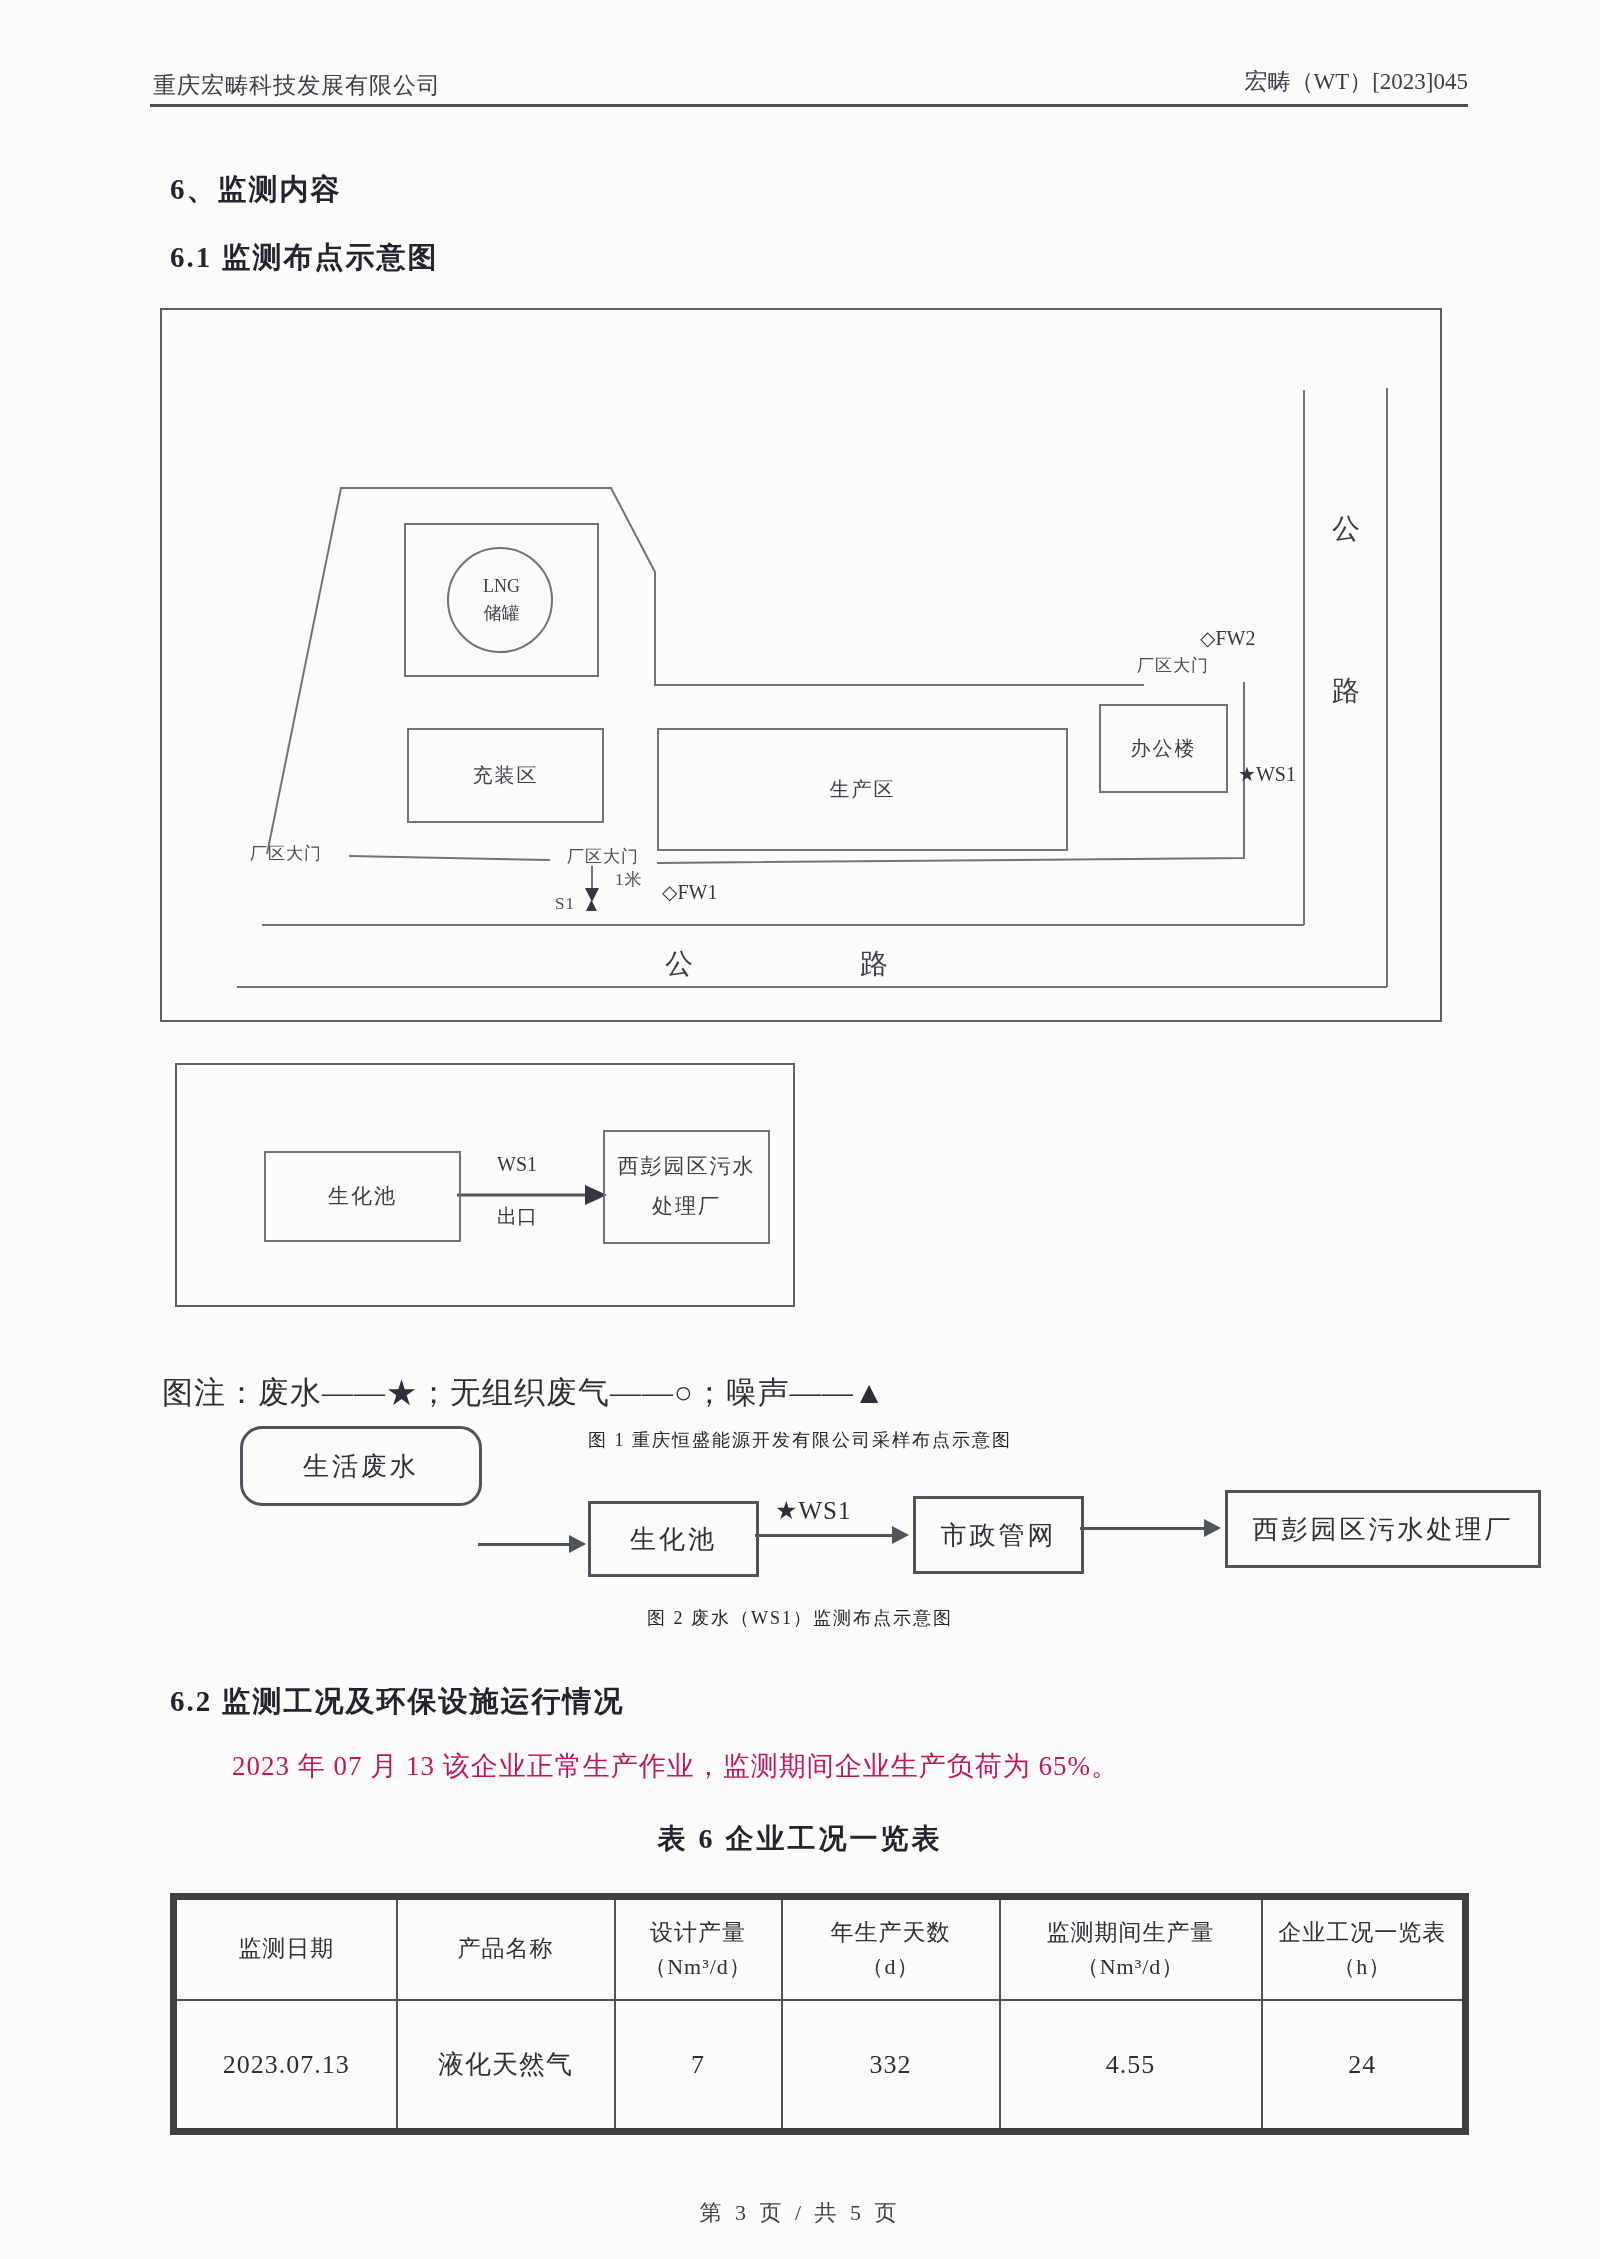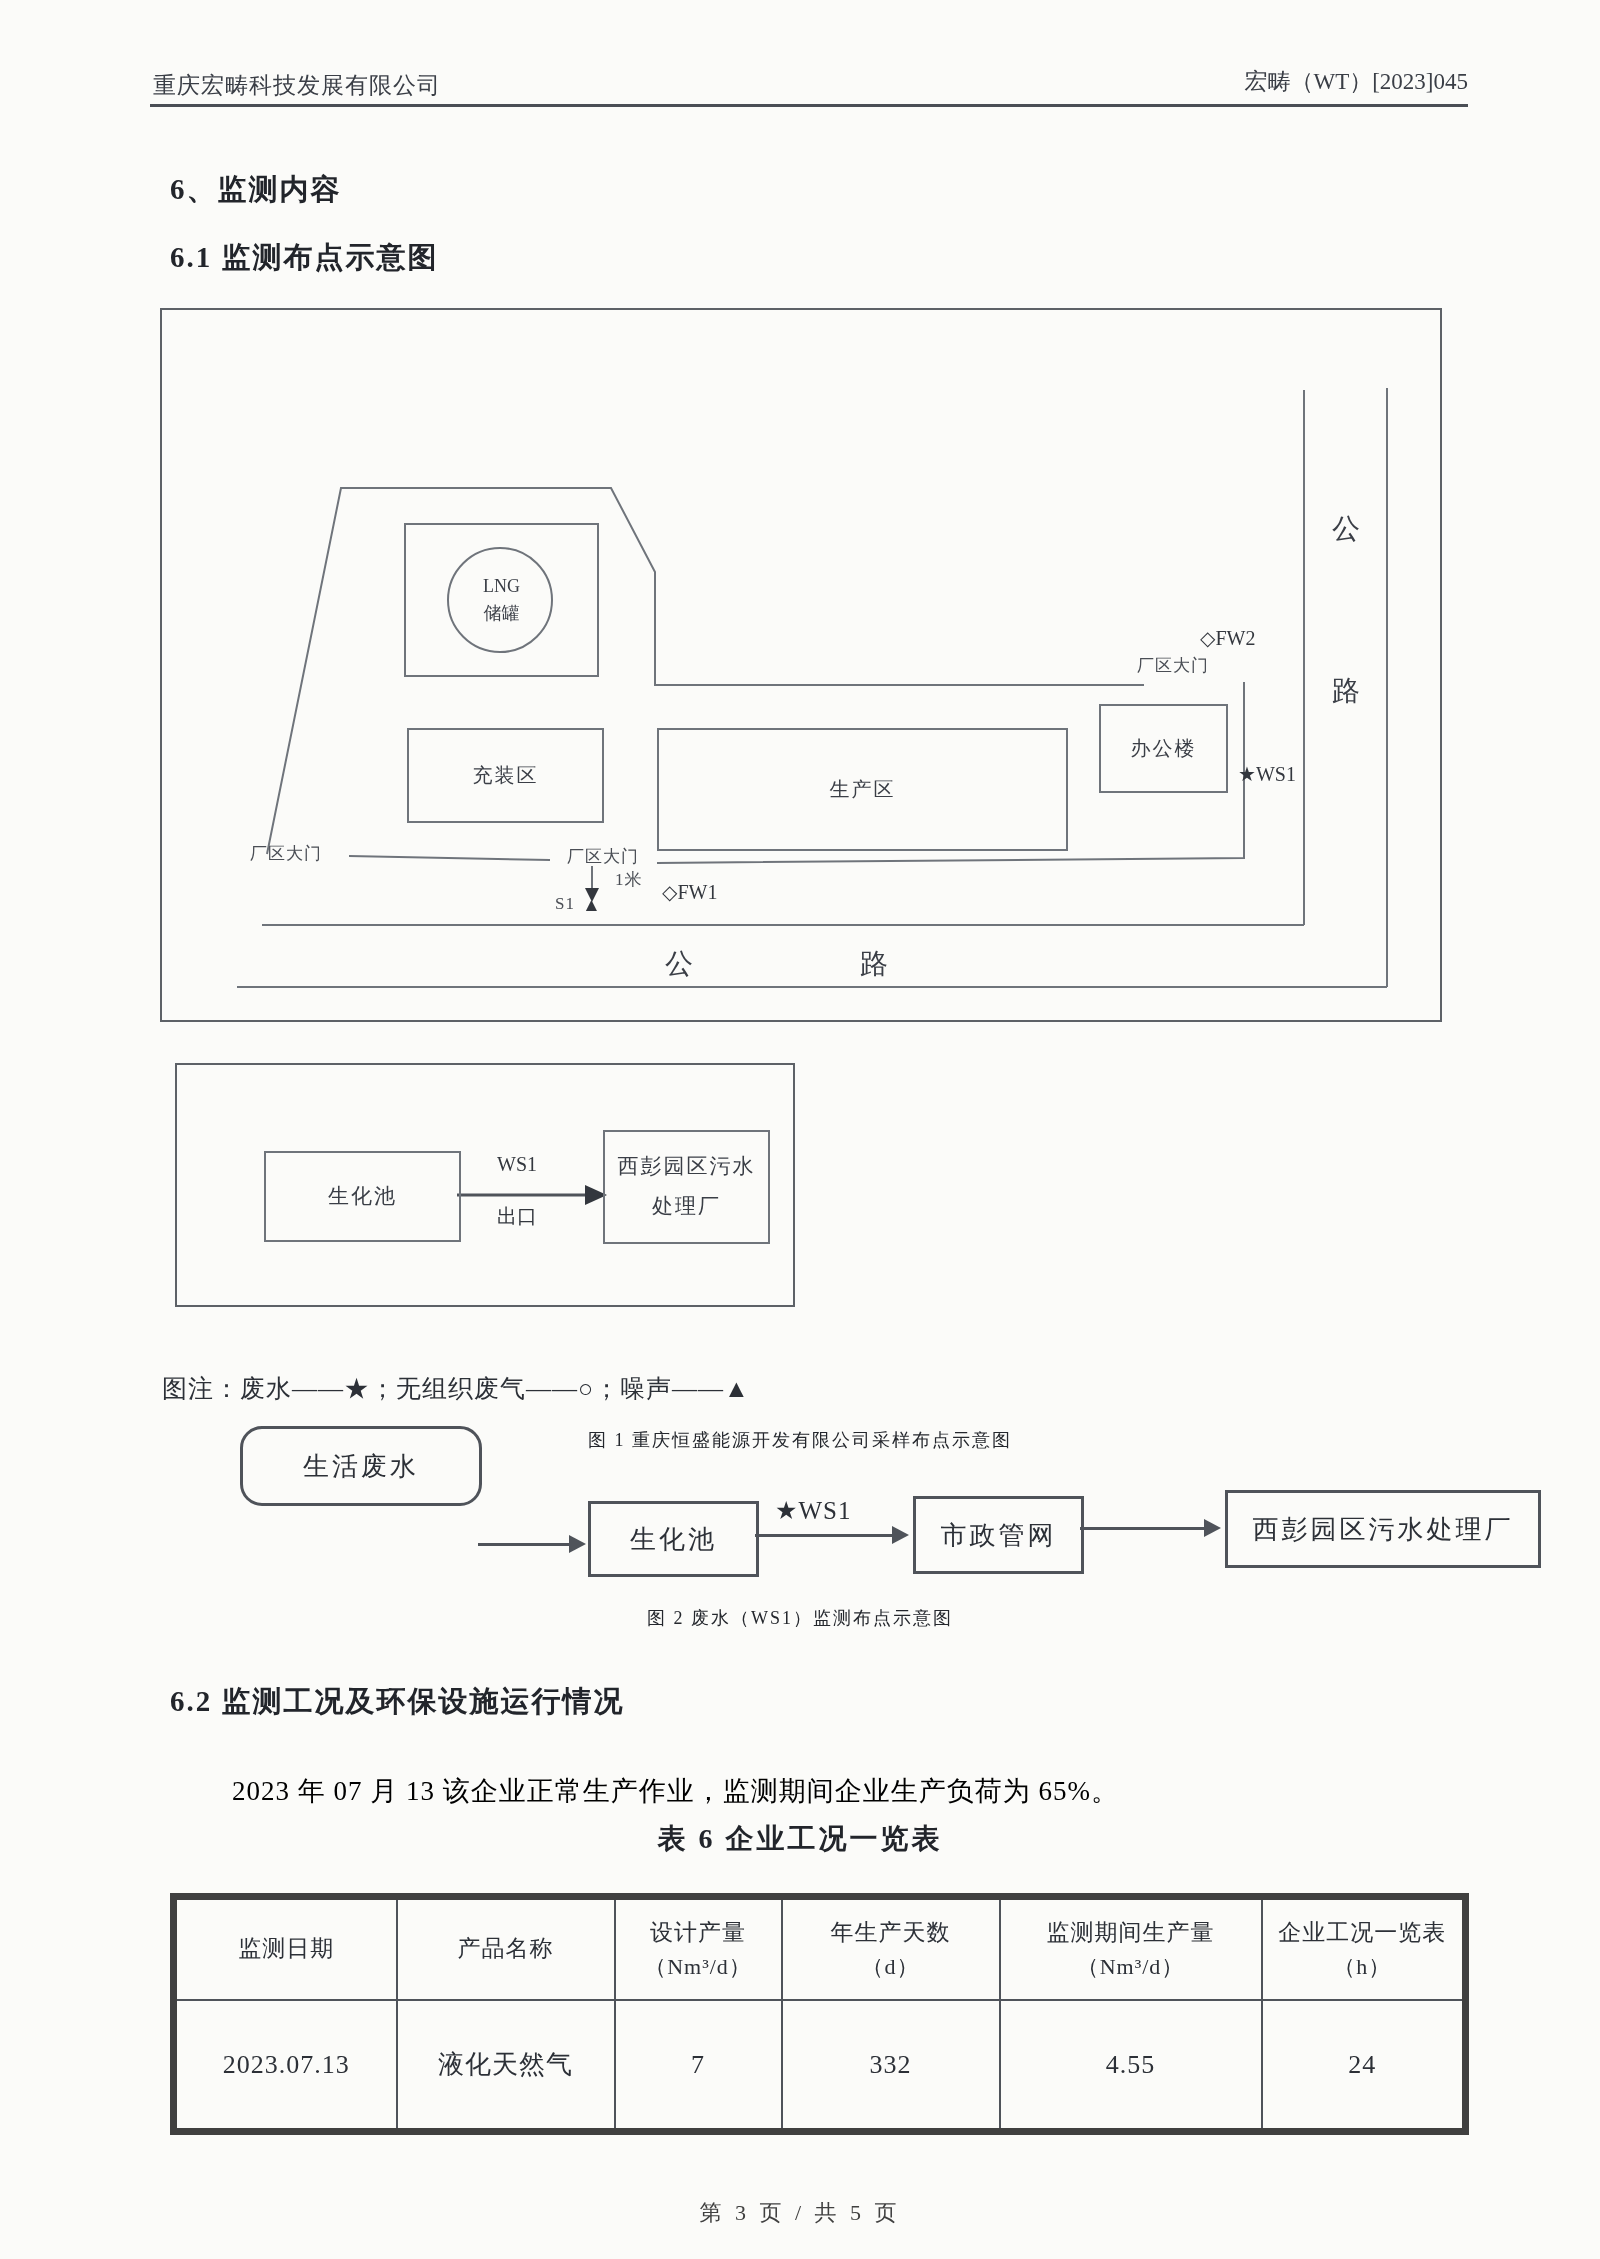--- a/index.html
+++ b/index.html
@@ -25,31 +25,31 @@
   .plan-box{position:absolute;border:2px solid #6f747b;display:flex;align-items:center;justify-content:center;text-align:center;font-size:20px;color:#3a3e46;letter-spacing:2px;}
   .plan-label{position:absolute;font-size:17px;color:#4a4e55;letter-spacing:1px;white-space:nowrap;}
   .marker{position:absolute;font-size:20px;color:#33373e;white-space:nowrap;}
   .road-char{position:absolute;font-size:28px;color:#3a3e46;width:44px;text-align:center;}
   .lng-text{position:absolute;display:flex;flex-direction:column;align-items:center;justify-content:center;font-size:18px;color:#3a3e46;line-height:1.5;}
   
   .figws{left:175px;top:1063px;width:616px;height:240px;border:2px solid #5d6167;}
   .figws .node{position:absolute;border:2px solid #6f747b;display:flex;flex-direction:column;align-items:center;justify-content:center;text-align:center;font-size:21px;color:#3a3e46;letter-spacing:2px;line-height:1.9;}
   .figws .flow-label{position:absolute;font-size:20px;color:#33373e;width:80px;text-align:center;}
   
-  .legend-line{left:162px;top:1372px;font-size:25px;color:#2c3037;letter-spacing:1px;}
+  .legend-line{left:162px;top:1372px;font-size:31px;color:#2c3037;letter-spacing:1px;}
   .fig-caption{left:0;width:1600px;text-align:center;font-size:18px;color:#24272d;letter-spacing:2px;}
   .cap1{top:1428px;}
   .cap2{top:1606px;}
   
   .flow-node{position:absolute;border:3px solid #4f535a;display:flex;align-items:center;justify-content:center;font-size:26px;color:#2c3037;letter-spacing:3px;text-align:center;}
   .flow-arrow{position:absolute;height:3px;background:#4f535a;}
   .flow-arrow::after{content:"";position:absolute;right:-16px;top:-8px;border-left:17px solid #4f535a;border-top:9px solid transparent;border-bottom:9px solid transparent;}
   .flow-ws1{position:absolute;font-size:25px;color:#2c3037;letter-spacing:1px;}
   
-  .para62{left:232px;top:1748px;font-size:27px;color:#000000;letter-spacing:1px;margin-top:25px;}
+  .para62{left:232px;top:1748px;font-size:27px;color:#be185d;letter-spacing:1px;}
   .tbl-caption{left:0;width:1600px;top:1820px;text-align:center;font-size:28px;font-weight:bold;color:#22252b;letter-spacing:3px;}
   table.t6{position:absolute;left:170px;top:1893px;width:1292px;border-collapse:collapse;table-layout:fixed;}
   table.t6 td{border:2px solid #4f535a;text-align:center;vertical-align:middle;color:#2c3037;}
   table.t6{border:7px solid #404040;}
   .t6 .hd{height:97px;font-size:23px;line-height:1.5;letter-spacing:1px;}
   .t6 .dt{height:125px;font-size:26px;letter-spacing:1px;}
   .hd .u{display:block;font-size:22px;}
   
   .footer-line{left:0;width:1600px;top:2198px;text-align:center;font-size:22px;color:#404040;letter-spacing:4px;}
 </style>

